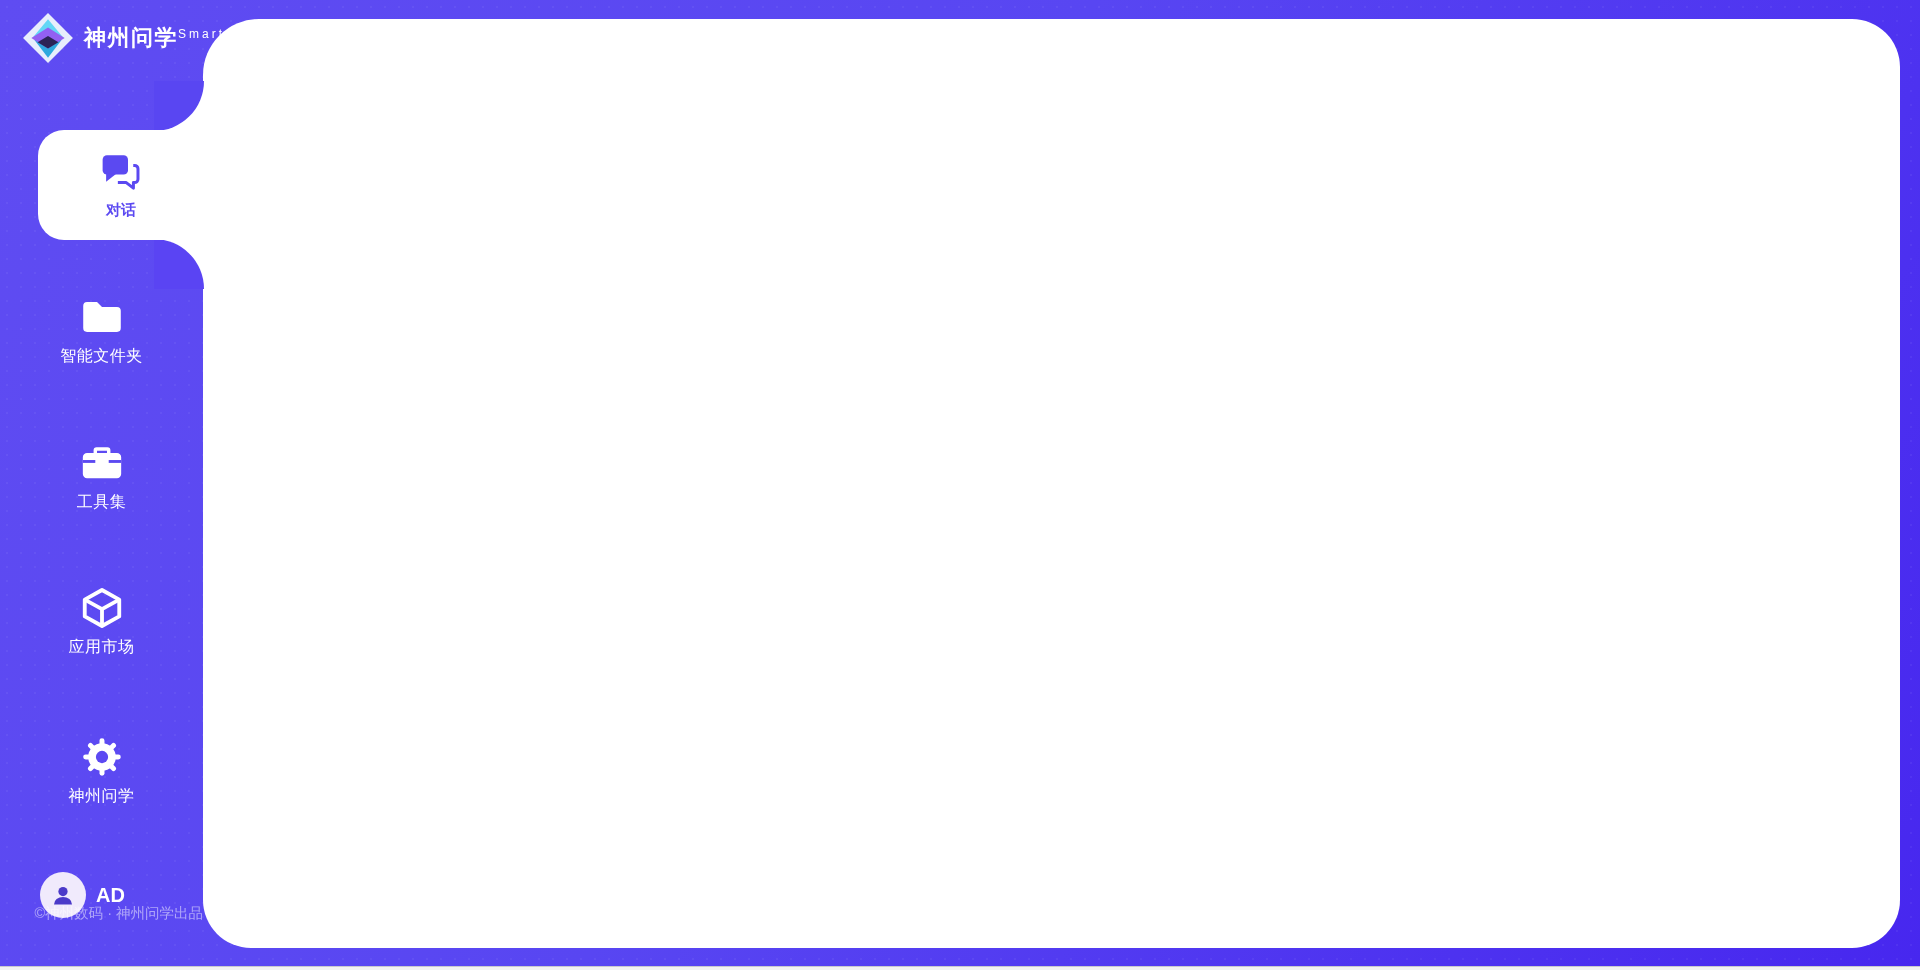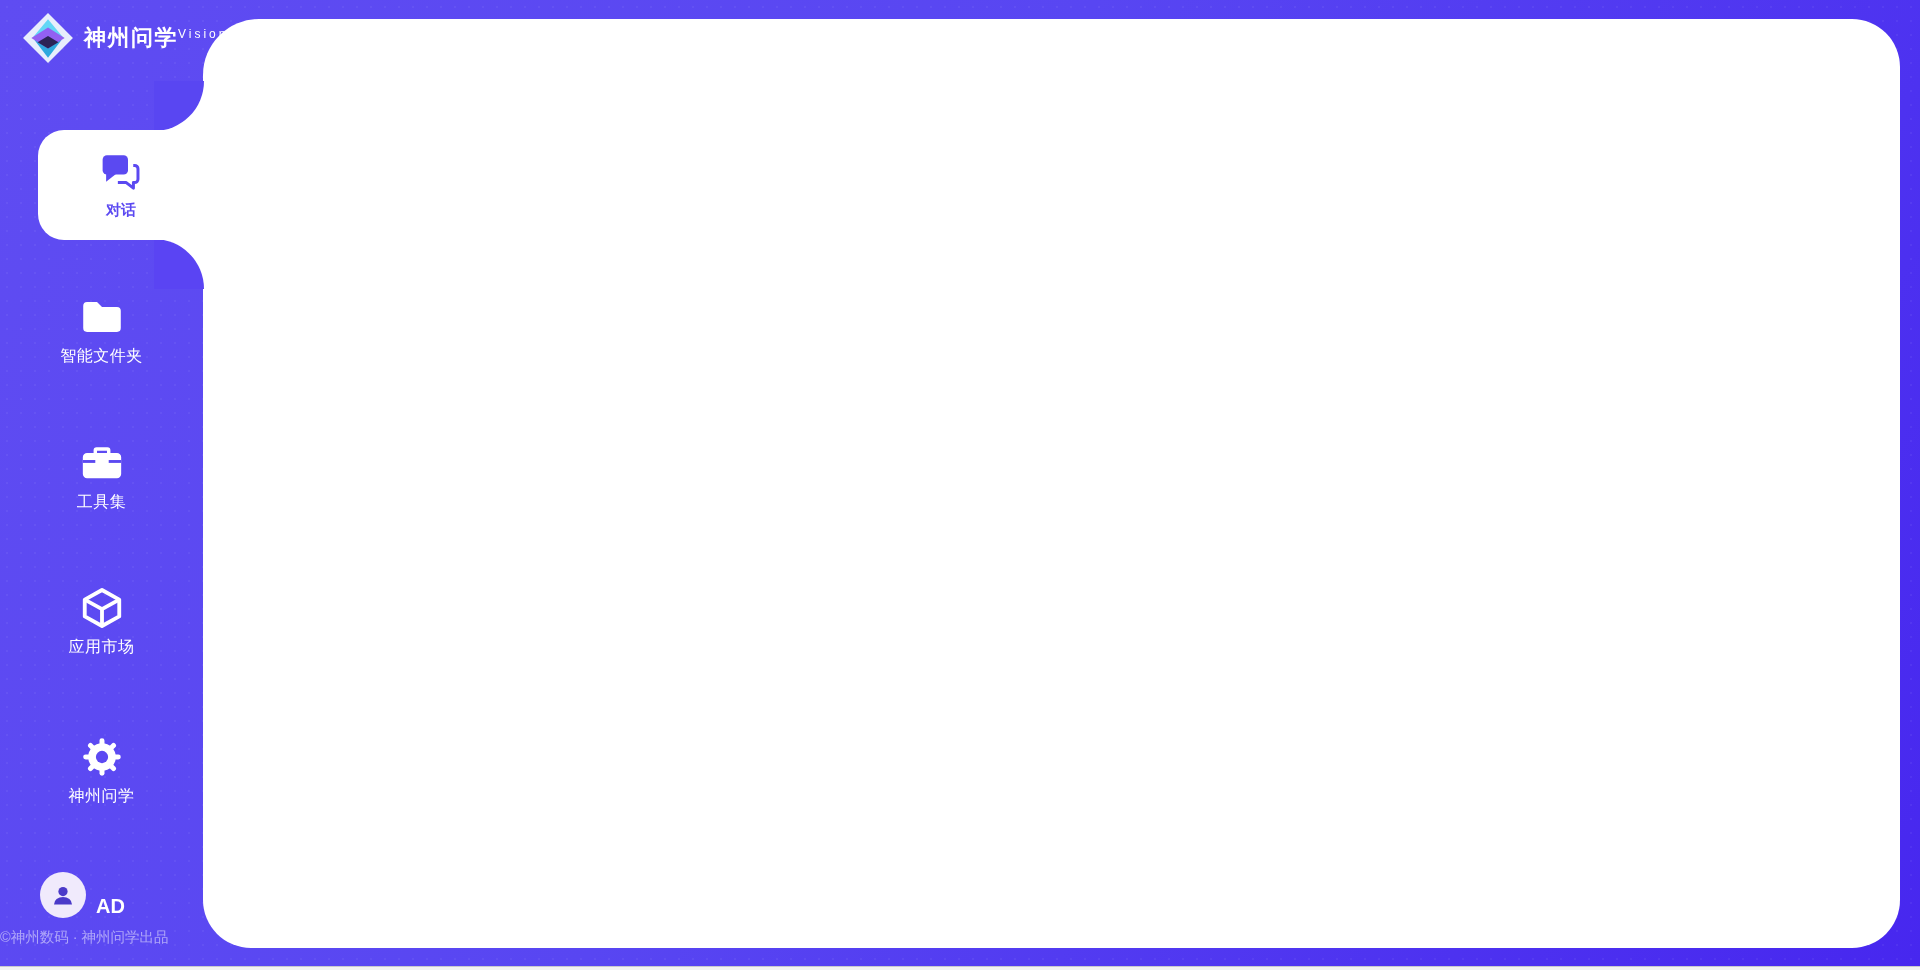--- a/index.html
+++ b/index.html
@@ -51,30 +51,30 @@
     color:#fff; cursor:pointer;
   }
   .nav-item .nav-label { font-size:16px; letter-spacing:.5px; }
   .nav-folders  { top:294px; }
   .nav-tools    { top:440px; }
   .nav-apps     { top:585px; }
   .nav-settings { top:734px; }
 
   .user {
     position:absolute; left:0; top:872px; width:165px; height:46px; z-index:3;
-    display:flex; align-items:flex-end; justify-content:center; gap:10px; cursor:pointer;
+    display:flex; align-items:center; justify-content:center; gap:10px; cursor:pointer;
   }
   .avatar {
     width:46px; height:46px; border-radius:50%; background:#f0eafc;
     display:flex; align-items:center; justify-content:center; overflow:hidden;
   }
   .user-name { color:#fff; font-size:20px; font-weight:600; }
   .copyright {
-    position:absolute; left:0; top:928px; width:203px; z-index:3;
-    text-align:left; color:rgba(255,255,255,.5); font-size:14.5px; white-space:nowrap;
+    position:absolute; left:0; top:904px; width:203px; z-index:3;
+    text-align:right; color:rgba(255,255,255,.5); font-size:14.5px; white-space:nowrap;
   }
 
   
   .content { position:absolute; left:369px; top:0; width:943px; height:100%; }
 
   .greeting { position:absolute; left:0; top:144px; height:84px; display:flex; align-items:center; gap:22px; }
   .greeting-text { font-size:34px; font-weight:700; color:#15181e; letter-spacing:.5px; }
 
   .cards {
     position:absolute; left:0; top:260px; width:100%;
@@ -127,21 +127,21 @@
 <div class="brand">
   <svg width="52" height="52" viewBox="0 0 100 100">
     <polygon points="50,2 98,50 50,98 2,50" fill="#e8eefc"></polygon>
     <polygon points="50,14 80,50 20,50" fill="#63d7f6"></polygon>
     <polygon points="24,54 76,54 50,88" fill="#2fa9de"></polygon>
     <polygon points="50,30 82,50 50,70 18,50" fill="#9260f2"></polygon>
     <polygon points="50,46 70,58 50,70 30,58" fill="#2c2456"></polygon>
   </svg>
   <div class="brand-text">
     <span class="brand-name">神州问学</span>
-    <span class="brand-sub">Vision Vision</span>
+    <span class="brand-sub">Smart Smart</span>
   </div>
 </div>
 
 <div class="fillet top"></div>
 <div class="fillet bottom"></div>
 <div class="tab">
   <svg width="42" height="42" viewBox="0 0 24 24">
     <rect x="1.5" y="3" width="14.5" height="11" rx="2.5" fill="#5b49f1"></rect>
     <path d="M3.5 13 v5.2 l5.8 -4.6 z" fill="#5b49f1"></path>
     <path d="M19 8.8 h.8 a1.9 1.9 0 0 1 1.9 1.9 v6 a1.9 1.9 0 0 1 -1.9 1.9 h-.7 v3.2 l-4.1 -3.2 h-4.8" fill="none" stroke="#5b49f1" stroke-width="1.7" stroke-linejoin="round"></path>

